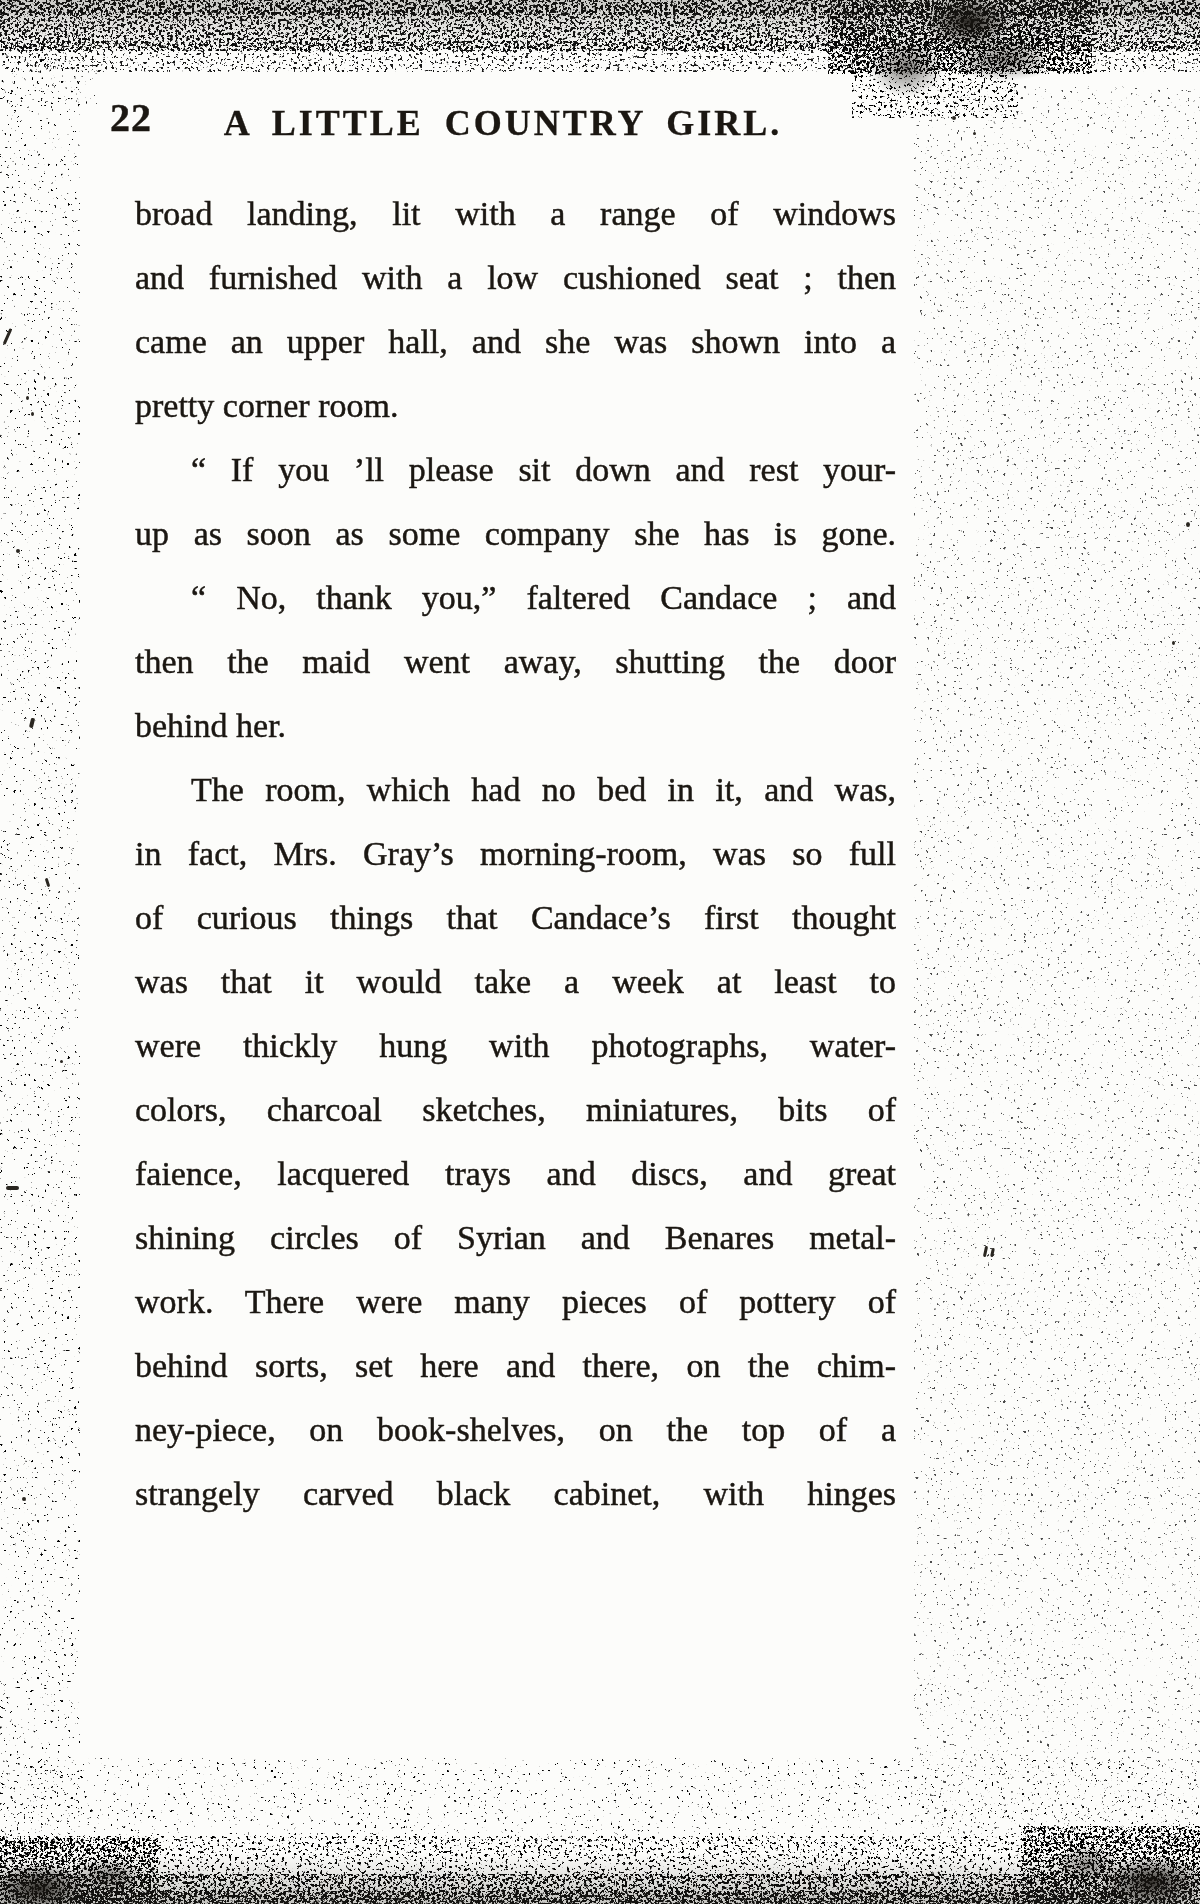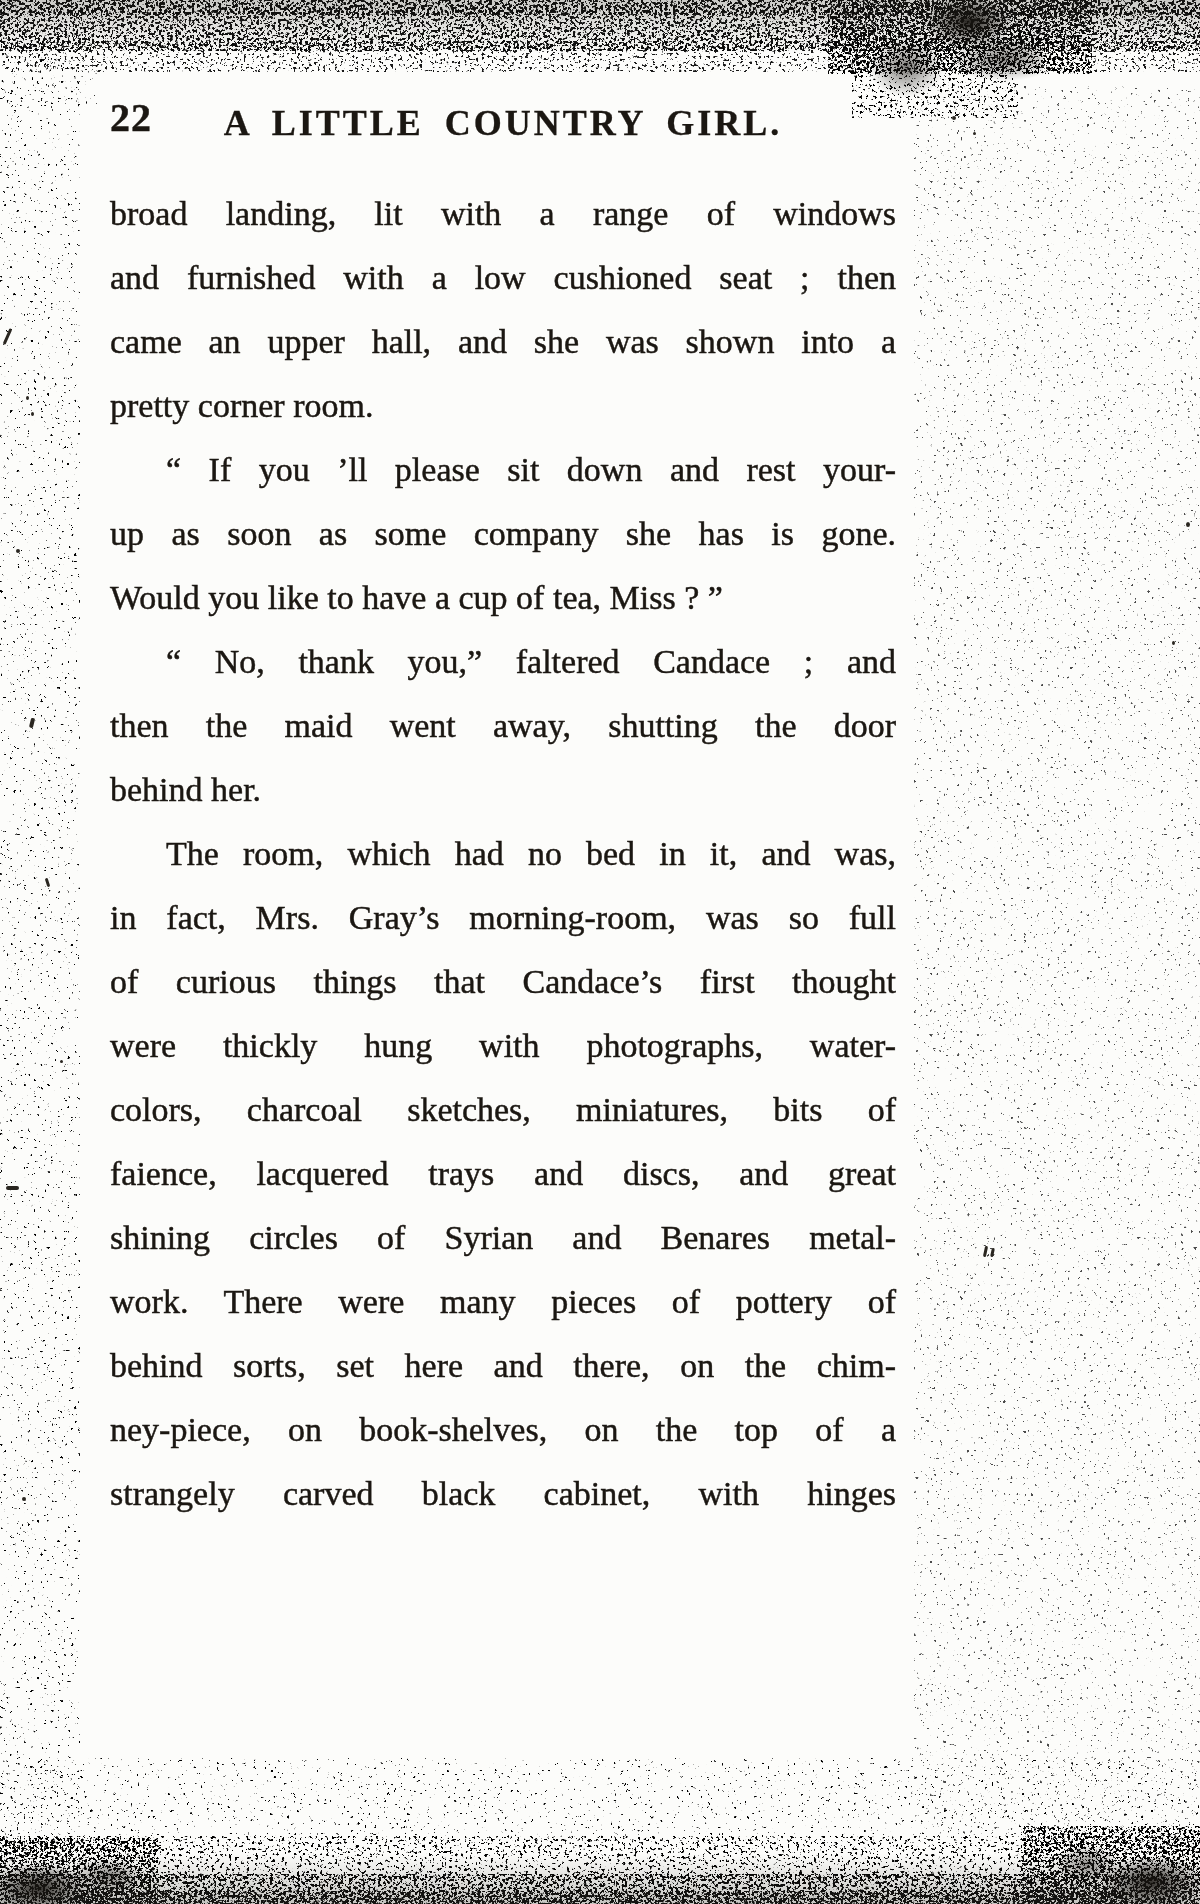--- a/index.html
+++ b/index.html
@@ -22,21 +22,21 @@
     font-size:36px; font-weight:700; letter-spacing:3px; word-spacing:9px;
     -webkit-text-stroke:0.3px currentColor;
   }
 
   
   .text-block {
     position:absolute; left:110px; top:182px; width:786px;
     font-size:34px; line-height:64px;
     -webkit-text-stroke:0.45px currentColor;
   }
-  .line { height:64px; text-align:justify; text-align-last:justify; }
+  .line { height:64px; text-align:justify; text-align-last:justify;margin-left:25px; }
   .line.endline { text-align-last:left; }
   .line.indent { padding-left:56px; }
 
   
   .noise, .wash, .blob, .speck { position:absolute; pointer-events:none; }
   .noise { left:0; top:0; }
   .wash-top { left:0; top:0; width:1200px; height:58px;
     background:linear-gradient(180deg, rgba(70,68,60,.28), rgba(70,68,60,0) 92%); }
   .wash-bottom { left:0; top:1848px; width:1200px; height:56px;
     background:linear-gradient(0deg, rgba(70,68,60,.30), rgba(70,68,60,0) 90%); }
@@ -129,27 +129,27 @@
     <span class="head-title">A LITTLE COUNTRY GIRL.</span>
   </div>
 
   <div class="text-block">
       <div class="line">broad landing, lit with a range of windows</div>
       <div class="line">and furnished with a low cushioned seat ; then</div>
       <div class="line">came an upper hall, and she was shown into a</div>
       <div class="line endline">pretty corner room.</div>
       <div class="line indent">“ If you ’ll please sit down and rest your-</div>
       <div class="line">up as soon as some company she has is gone.</div>
-      <div class="line endline">Would you like to have a cup of tea, Miss ? ”</div>
       <div class="line indent">“ No, thank you,” faltered Candace ; and</div>
       <div class="line">then the maid went away, shutting the door</div>
       <div class="line endline">behind her.</div>
       <div class="line indent">The room, which had no bed in it, and was,</div>
       <div class="line">in fact, Mrs. Gray’s morning-room, was so full</div>
       <div class="line">of curious things that Candace’s first thought</div>
+      <div class="line">was that it would take a week at least to</div>
       <div class="line">were thickly hung with photographs, water-</div>
       <div class="line">colors, charcoal sketches, miniatures, bits of</div>
       <div class="line">faience, lacquered trays and discs, and great</div>
       <div class="line">shining circles of Syrian and Benares metal-</div>
       <div class="line">work. There were many pieces of pottery of</div>
       <div class="line">behind sorts, set here and there, on the chim-</div>
       <div class="line">ney-piece, on book-shelves, on the top of a</div>
       <div class="line">strangely carved black cabinet, with hinges</div>
     </div>
 

